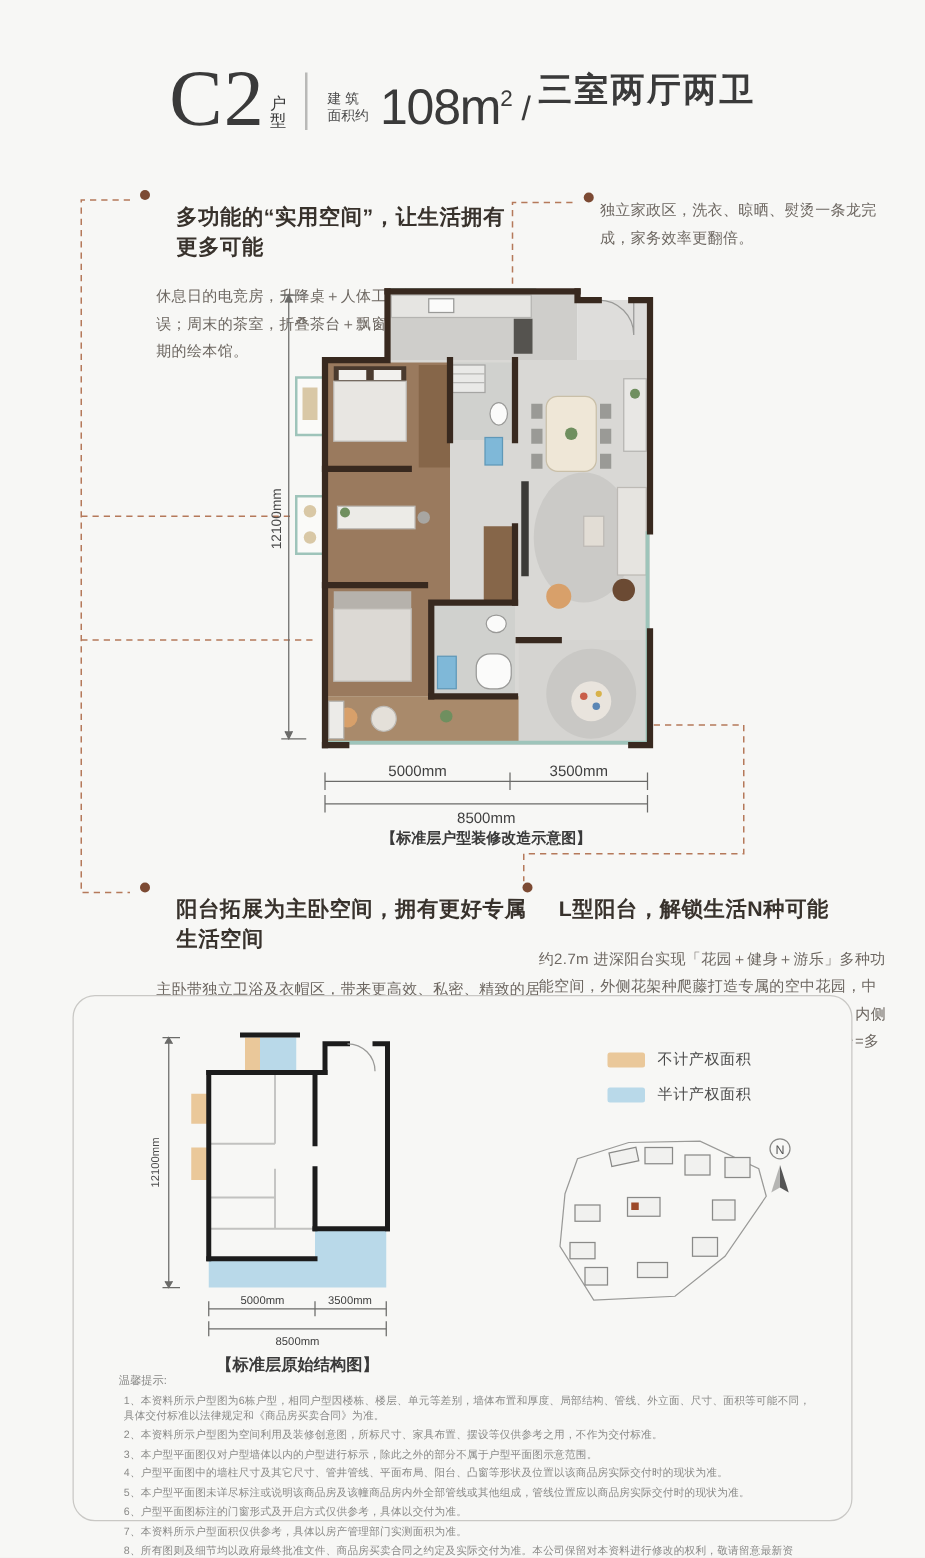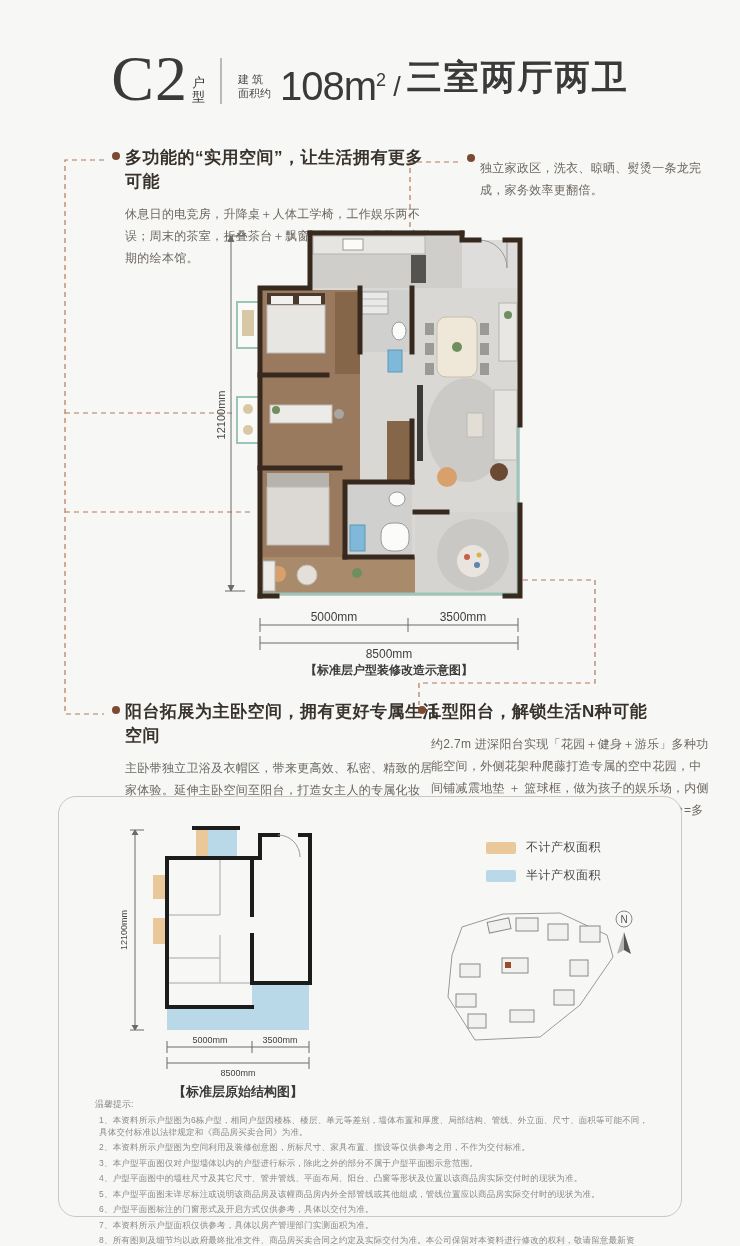--- a/index.html
+++ b/index.html
@@ -9,26 +9,26 @@
   .abs{position:absolute;}
   
   .hdr{position:absolute;top:50px;left:0;width:740px;display:flex;justify-content:center;align-items:flex-end;}
   .hdr-c2{font-family:"Liberation Serif","DejaVu Serif",serif;font-size:64px;line-height:58px;color:#3a3a3a;letter-spacing:1px;}
   .hdr-suffix{display:flex;flex-direction:column;font-size:13px;color:#3a3a3a;margin:0 14px 4px 4px;line-height:14px;letter-spacing:1px;}
   .hdr-div{width:2px;height:46px;background:#b9b9b7;margin:0 16px 4px 0;}
   .hdr-areapre{display:flex;flex-direction:column;font-size:11px;color:#4a4a4a;line-height:14px;margin:0 8px 8px 0;}
   .hdr-areapre .j{display:flex;justify-content:space-between;width:34px;}
   .hdr-area{font-size:40px;color:#3a3a3a;line-height:40px;margin-bottom:2px;letter-spacing:-1px;}
   .hdr-area sup{font-size:18px;}
-  .hdr-layout{font-size:35px;font-weight:bold;color:#3a3a3a;margin:0 0 7px 6px;letter-spacing:2px;}
+  .hdr-layout{font-size:27px;font-weight:bold;color:#3a3a3a;margin:0 0 18px 6px;letter-spacing:2px;}
   .hdr-slash{font-size:27px;color:#3a3a3a;margin:0 0 5px 8px;font-weight:normal;}
   
   .feat{position:absolute;}
   .feat .dot{position:absolute;left:-13px;top:6px;width:8px;height:8px;border-radius:50%;background:#7c4a33;}
-  .feat h3{margin:0;font-size:17px;line-height:24px;color:#38322c;letter-spacing:0.5px;}
+  .feat h3{margin:16px;font-size:17px;line-height:24px;color:#38322c;letter-spacing:0.5px;}
   .feat h3 span{display:block;}
   .feat p{margin:9px 0 0 0;font-size:12px;line-height:22px;color:#6d6761;letter-spacing:0.3px;}
   
   .cap{font-size:13px;font-weight:bold;color:#3a3a3a;text-align:center;letter-spacing:1px;}
   
   .bigbox{position:absolute;left:58px;top:796px;width:622px;height:419px;border:1px solid #c9c8c5;border-radius:18px;background:#f7f7f5;}
   .legend-row{display:flex;align-items:center;margin-bottom:11px;text-align:right;}
   .legend-sw{width:30px;height:12px;border-radius:2px;margin-right:10px;}
   .legend-sw.tan{background:#eac89a;}
   .legend-sw.blue{background:#b9d9e9;}

